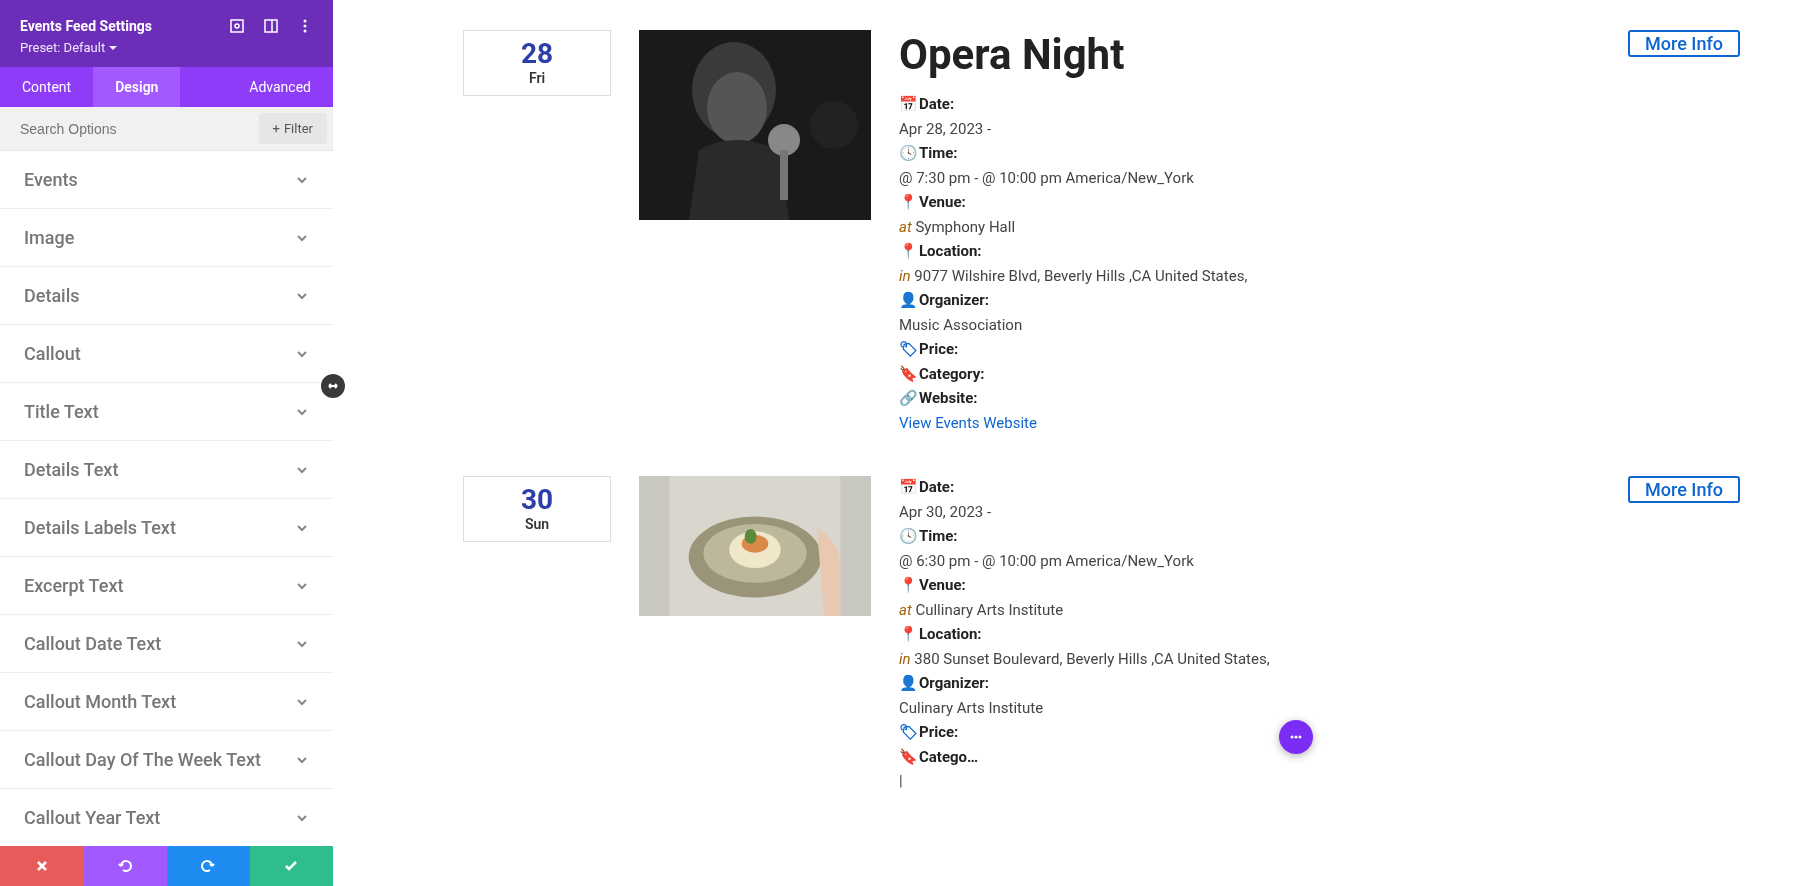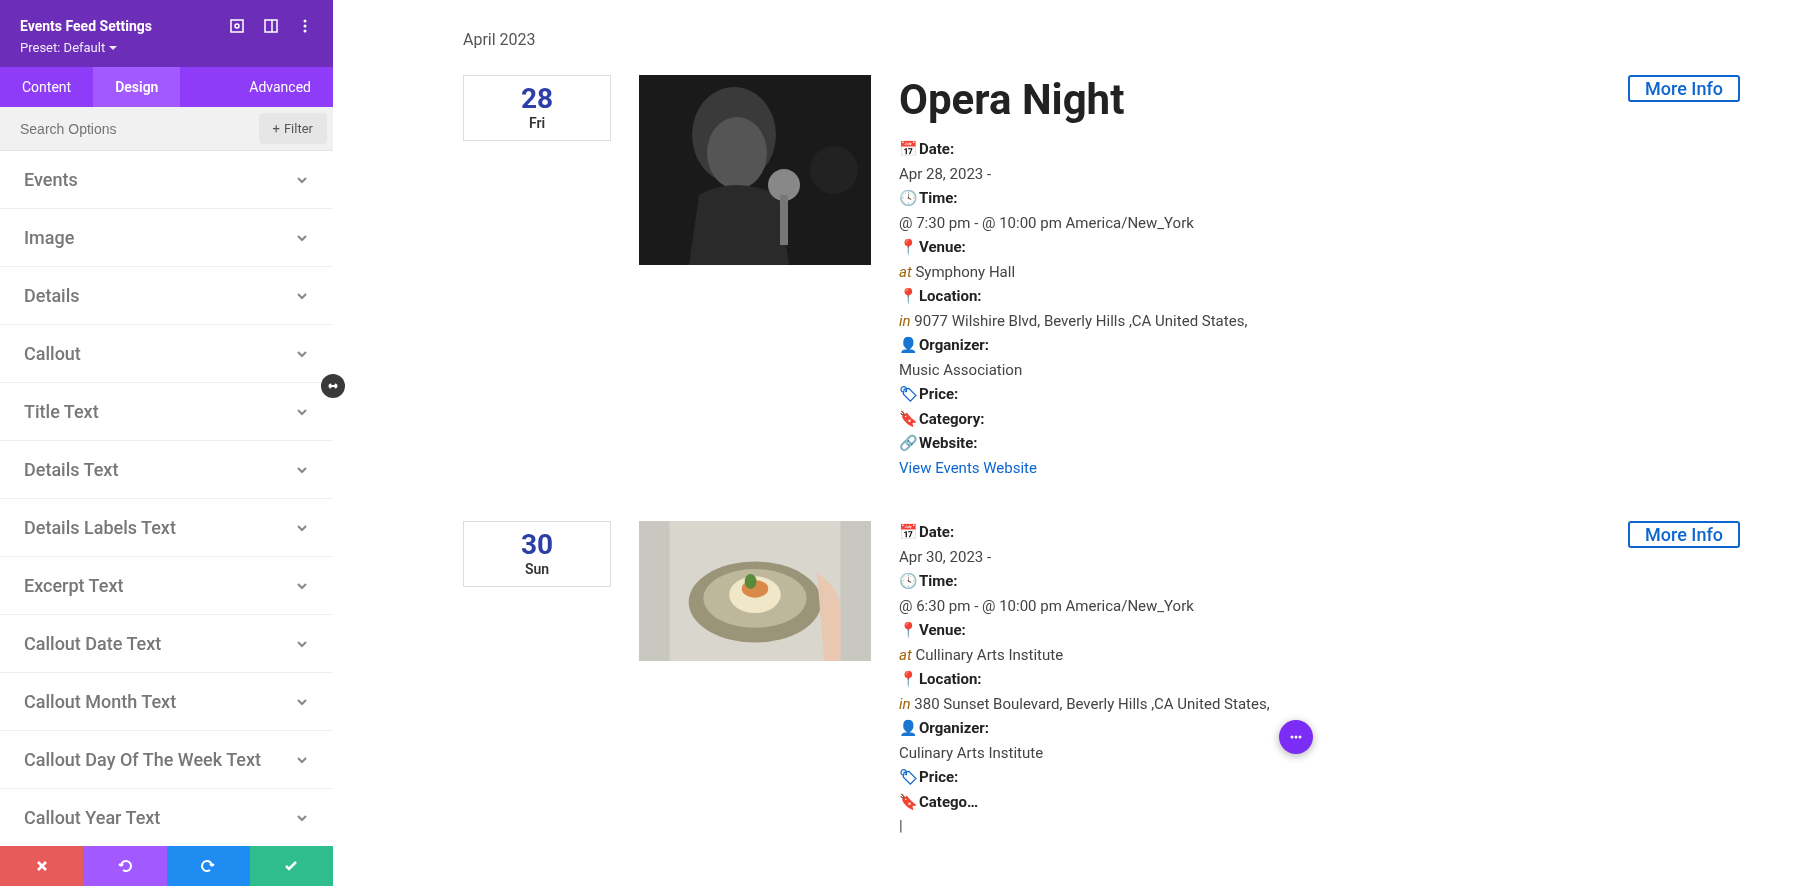--- a/index.html
+++ b/index.html
@@ -215,21 +215,20 @@
     </div>
 
     <div class="drag-handle">
       <svg viewBox="0 0 14 14" fill="none" stroke="#fff" stroke-width="2">
           <path d="M3 7h8M3 7l2-2M3 7l2 2M11 7l-2-2M11 7l-2 2"></path>
         </svg>
     </div>
   </div>
 
   <div class="main">
-    <div class="month-label">April 2023</div>
     <div id="events-container">
         <div class="event">
           <div class="cal-chip">
             <div class="cal-day">28</div>
             <div class="cal-dow">Fri</div>
           </div>
           <div class="ev-img img1">
             <svg viewBox="0 0 232 190">
               <rect width="232" height="190" fill="#1a1a1a"></rect>
               <ellipse cx="95" cy="60" rx="42" ry="48" fill="#3a3a3a"></ellipse>

